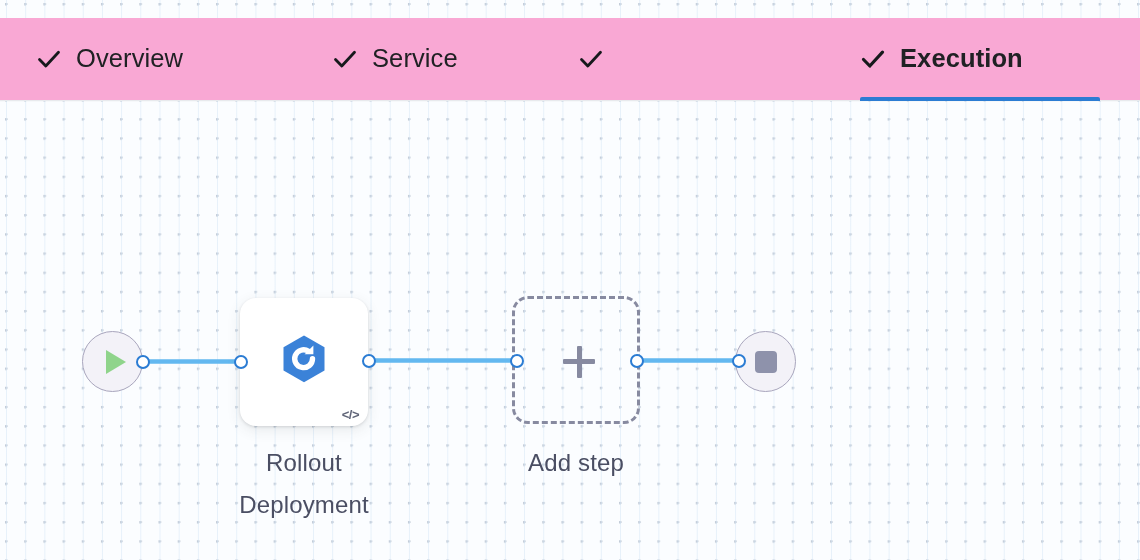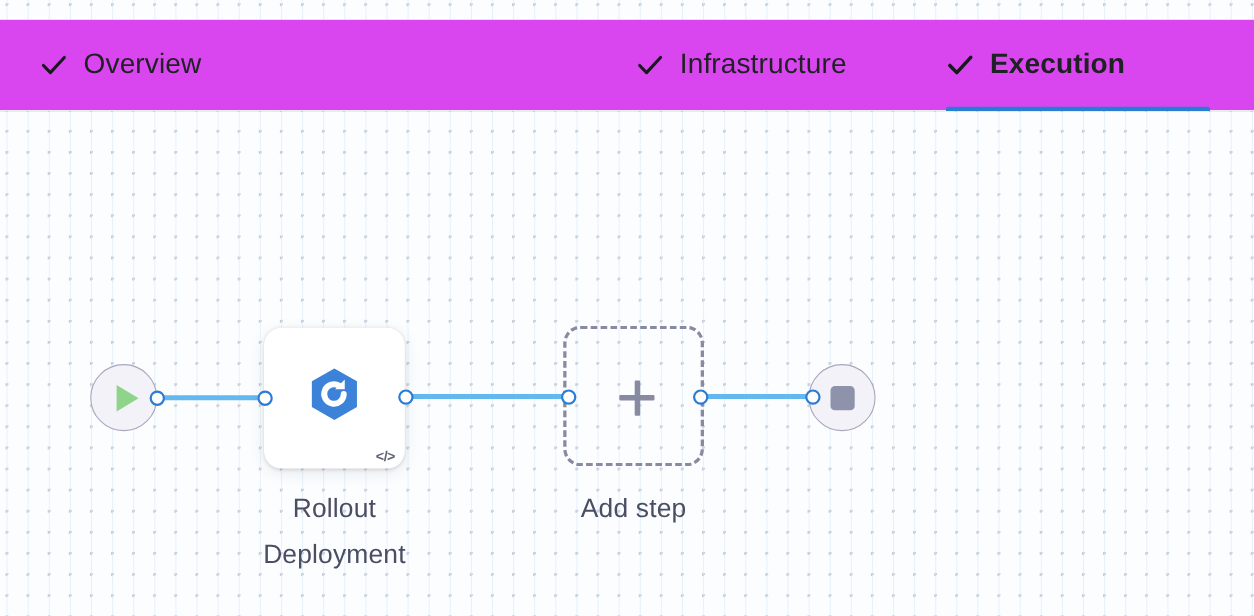--- a/index.html
+++ b/index.html
@@ -35,21 +35,21 @@
     background-position: 6px 4px, 5px 3px;
   }
 
   
   .tabbar {
     position: absolute;
     left: 0;
     top: 18px;
     width: 1140px;
     height: 82px;
-    background: #d946ef;
+    background: #f9a8d4;
     border-bottom: 1px solid #e8eaed;
     box-shadow: 0 1px 0 rgba(0,0,0,0.02);
   }
   .tabs {
     position: relative;
     height: 100%;
     display: flex;
     align-items: center;
   }
   .tab {
@@ -245,28 +245,36 @@
       <div class="tab" id="tab-overview">
         <span class="check">
           <svg width="26" height="26" viewBox="0 0 26 26" fill="none" aria-hidden="true">
             <path d="M3.5 13.5 L9.8 20 L22.5 6.2" stroke="currentColor" stroke-width="2.8" stroke-linecap="round" stroke-linejoin="round"></path>
           </svg>
         </span>
         <span class="label">Overview</span>
 
       </div>
 
+      <div class="tab" id="tab-service">
+        <span class="check">
+          <svg width="26" height="26" viewBox="0 0 26 26" fill="none" aria-hidden="true">
+            <path d="M3.5 13.5 L9.8 20 L22.5 6.2" stroke="currentColor" stroke-width="2.8" stroke-linecap="round" stroke-linejoin="round"></path>
+          </svg>
+        </span>
+        <span class="label">Service</span>
+
+      </div>
 
       <div class="tab" id="tab-infrastructure">
         <span class="check">
           <svg width="26" height="26" viewBox="0 0 26 26" fill="none" aria-hidden="true">
             <path d="M3.5 13.5 L9.8 20 L22.5 6.2" stroke="currentColor" stroke-width="2.8" stroke-linecap="round" stroke-linejoin="round"></path>
           </svg>
         </span>
-        <span class="label">Infrastructure</span>
 
       </div>
 
       <div class="tab active" id="tab-execution">
         <span class="check">
           <svg width="26" height="26" viewBox="0 0 26 26" fill="none" aria-hidden="true">
             <path d="M3.5 13.5 L9.8 20 L22.5 6.2" stroke="currentColor" stroke-width="3.2" stroke-linecap="round" stroke-linejoin="round"></path>
           </svg>
         </span>
         <span class="label">Execution</span>

